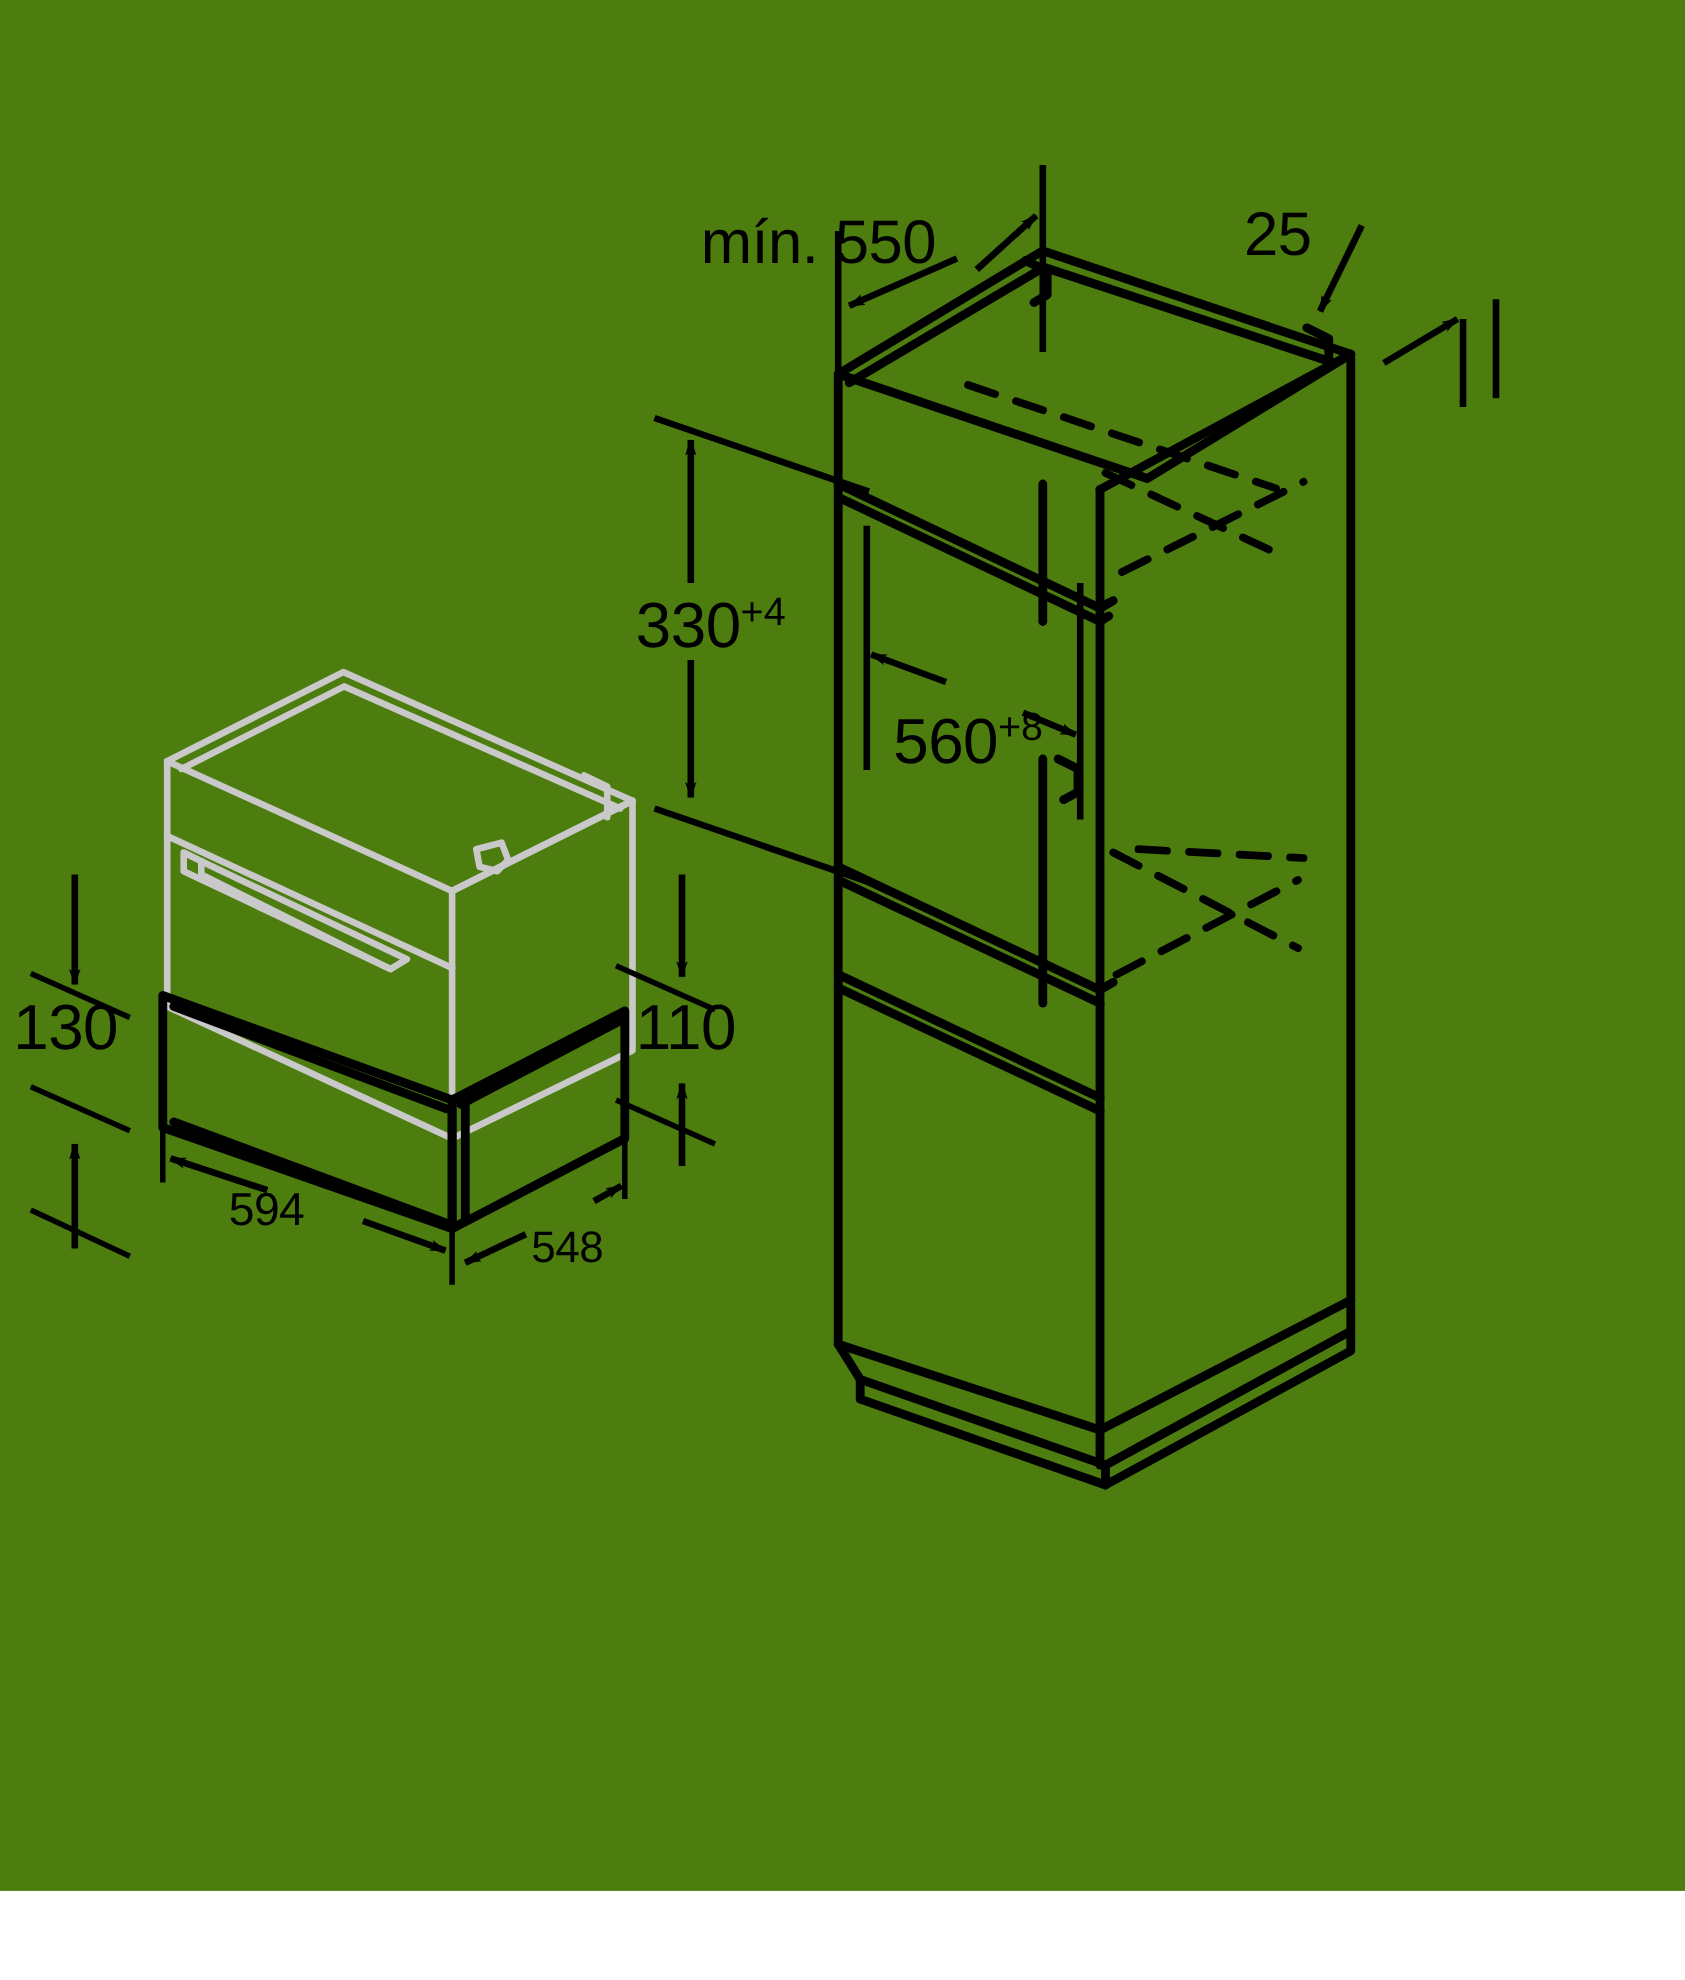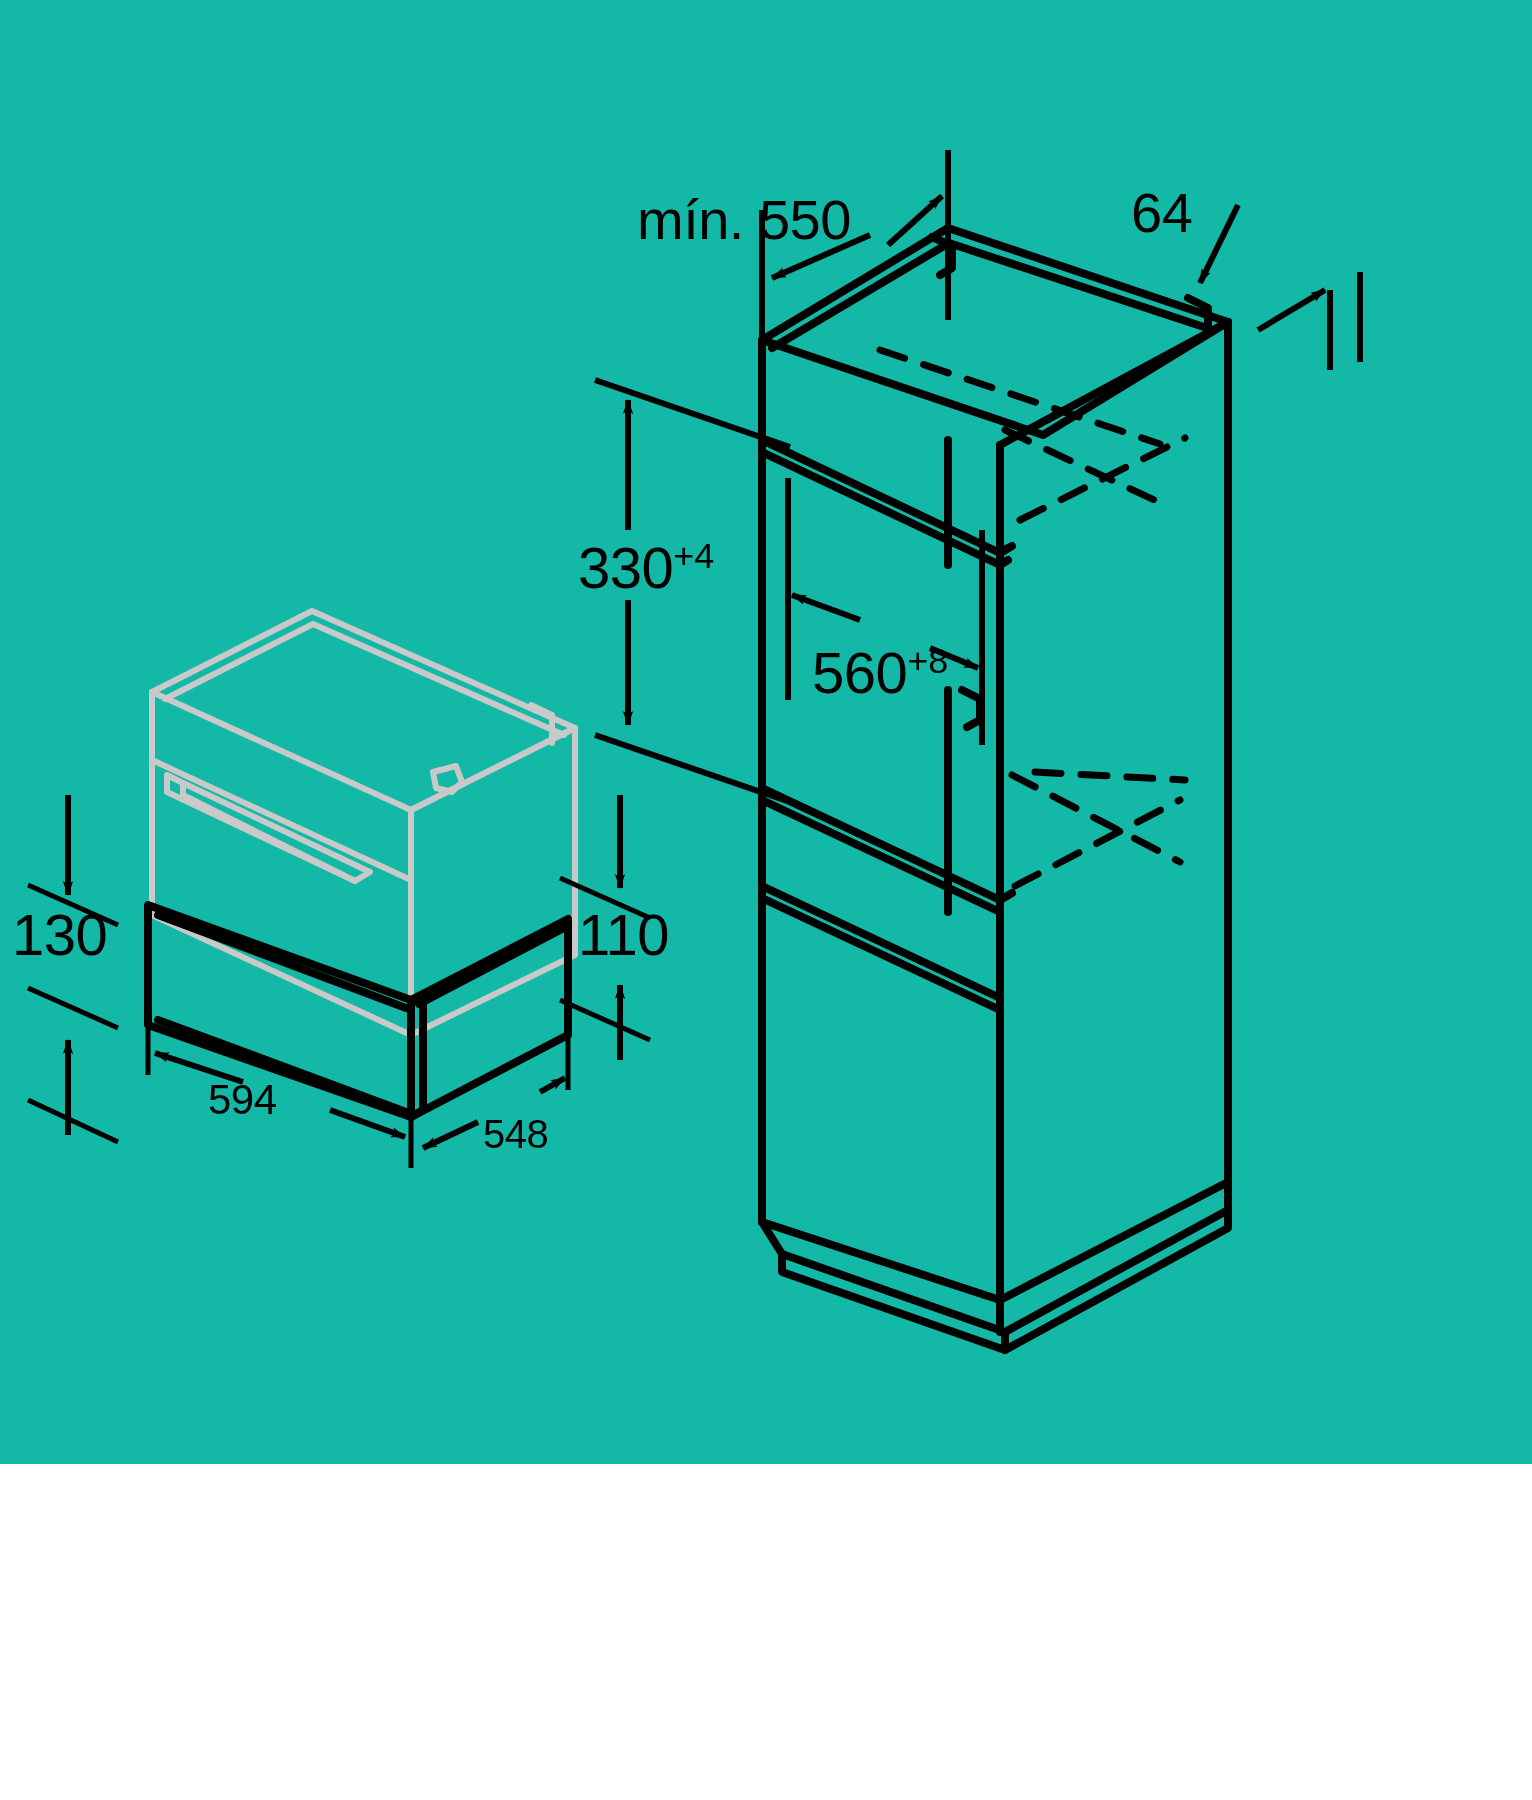--- a/index.html
+++ b/index.html
@@ -7,22 +7,22 @@
     padding: 0;
     background: #ffffff;
   }
   body {
     font-family: "Liberation Sans", sans-serif;
     color: #000000;
   }
   #page {
     position: relative;
     width: 1532px;
-    height: 1464px;
-    background: #14b8a6;
+    height: 1719px;
+    background: #4d7c0f;
     overflow: hidden;
   }
   #drawing {
     position: absolute;
     left: 0;
     top: 0;
     width: 1532px;
     height: 1800px;
   }
   .dim-label {
@@ -241,21 +241,21 @@
       <line x1="982" y1="530" x2="982" y2="745" stroke-width="6"></line>
 
       <line x1="860" y1="620" x2="792" y2="595" stroke-width="6" marker-end="url(#arrHead)"></line>
 
       <line x1="930" y1="648" x2="978" y2="668" stroke-width="6" marker-end="url(#arrHead)"></line>
     </g>
   </svg>
 
   <div class="dim-label" id="lbl-min550">mín. 550</div>
 
-  <div class="dim-label" id="lbl-35">64</div>
+  <div class="dim-label" id="lbl-35">25</div>
 
   <div class="dim-label" id="lbl-590"><span>330</span><span class="sup">+4</span></div>
 
   <div class="dim-label" id="lbl-560"><span>560</span><span class="sup">+8</span></div>
 
   <div class="dim-label" id="lbl-130">130</div>
 
   <div class="dim-label" id="lbl-140">110</div>
 
   <div class="dim-label" id="lbl-594">594</div>

